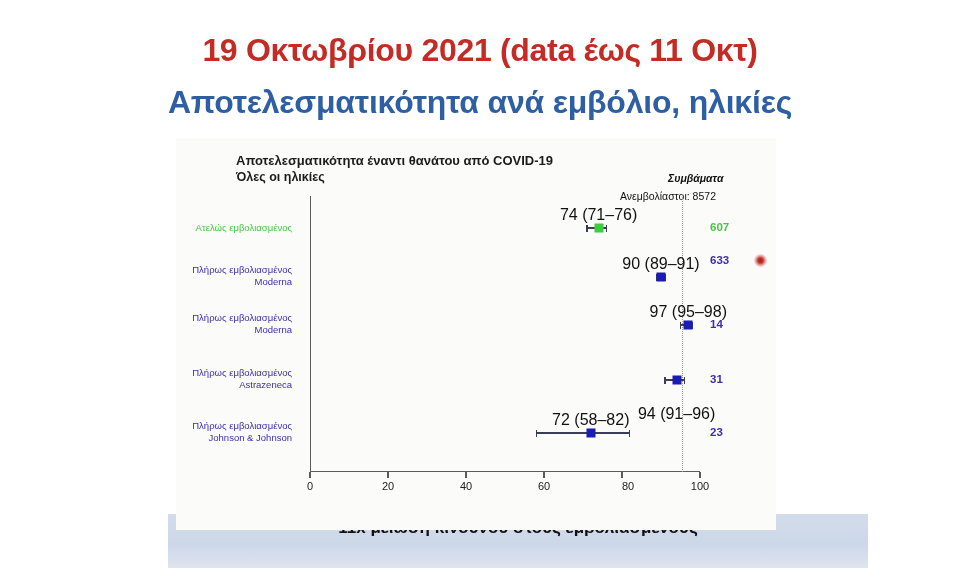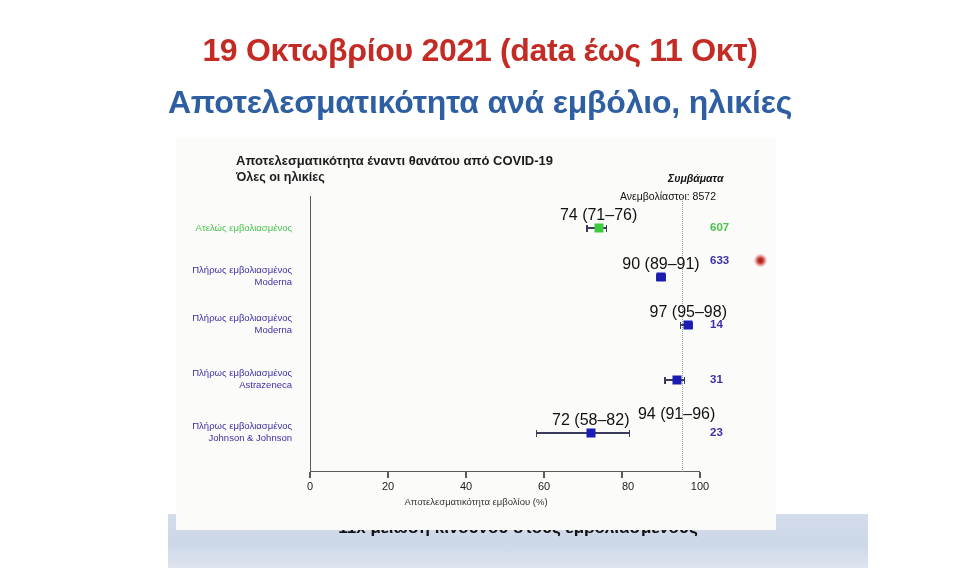--- a/index.html
+++ b/index.html
@@ -205,21 +205,20 @@
         <div class="x-tick-label" style="left: 212px;">20</div>
         <div class="x-tick" style="left: 289.35px;"></div>
         <div class="x-tick-label" style="left: 290px;">40</div>
         <div class="x-tick" style="left: 367.35px;"></div>
         <div class="x-tick-label" style="left: 368px;">60</div>
         <div class="x-tick" style="left: 445.35px;"></div>
         <div class="x-tick-label" style="left: 446px; padding-left: 12px;">80</div>
         <div class="x-tick" style="left: 523.35px;"></div>
         <div class="x-tick-label" style="left: 524px;">100</div>
       </div>
-    <div id="x-axis-label">Αποτελεσματικότητα εμβολίου (%)</div>
     <div id="rows-container">
         <div class="row-label partial" style="top: 84px;">
           <div>Ατελώς εμβολιασμένος</div>
         </div>
         <div class="ci-line" style="left: 410.9px; width: 19.5px; top: 89.35px;"></div>
         <div class="ci-cap" style="left: 410.25px; top: 86.5px;"></div>
         <div class="ci-cap" style="left: 429.75px; top: 86.5px;"></div>
         <div class="marker green" style="left: 422.6px; top: 90px; background: rgb(63, 203, 64);"></div>
         <div class="est-label" style="left: 422.6px; top: 68px;">74 (71–76)</div>
         <div class="count partial" style="left: 534px; top: 83px; color: rgb(73, 196, 75);">607</div>

